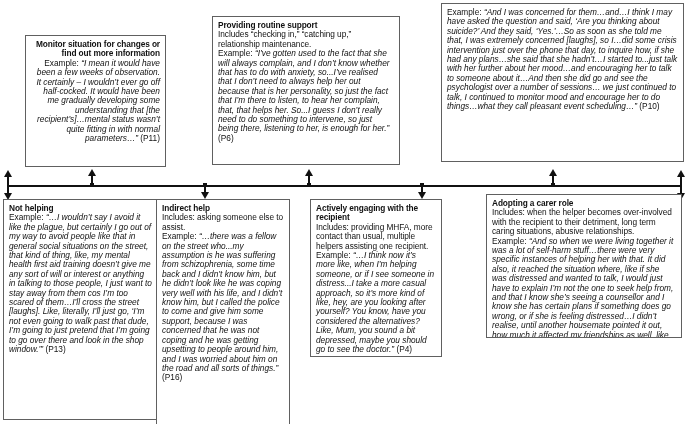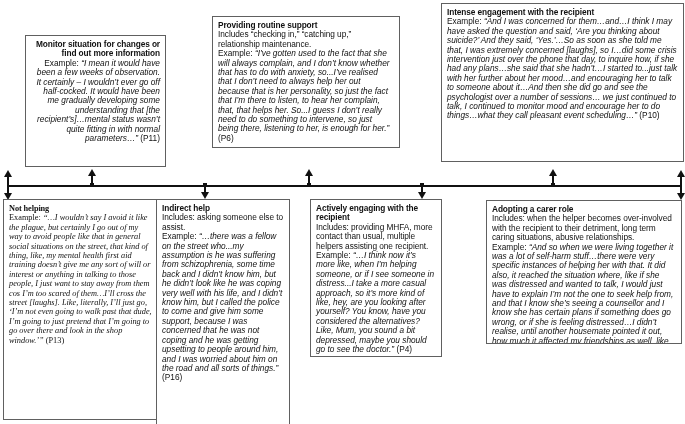--- a/index.html
+++ b/index.html
@@ -42,28 +42,27 @@
 </head>
 <body>
 
 <div class="canvas">
 
   <div class="box" style="left:25px;top:35px;width:141px;height:132px;text-align:right;">
     <div class="title">Monitor situation for changes or find out more information</div>
     <div class="body"><span class="label">Example: </span><span class="quote">“I mean it would have been a few weeks of observation. It certainly – I wouldn’t ever go off half-cocked. It would have been me gradually developing some understanding that [the recipient’s]…mental status wasn’t quite fitting in with normal parameters…”</span> <span class="cite">(P11)</span></div>
   </div>
 
-  <div class="box" style="left:212px;top:16px;width:188px;height:132px;">
+  <div class="box" style="left:212px;top:16px;width:188px;height:149px;">
     <div class="title">Providing routine support</div>
     <div class="includes">Includes “checking in,” “catching up,” relationship maintenance.</div>
     <div class="body"><span class="label">Example: </span><span class="quote">“I’ve gotten used to the fact that she will always complain, and I don’t know whether that has to do with anxiety, so...I’ve realised that I don’t need to always help her out because that is her personality, so just the fact that I’m there to listen, to hear her complain, that, that helps her. So...I guess I don’t really need to do something to intervene, so just being there, listening to her, is enough for her.”</span> <span class="cite">(P6)</span></div>
   </div>
 
   <div class="box" style="left:441px;top:3px;width:243px;height:159px;">
-    <div class="title">Intense engagement with the recipient</div>
     <div class="body"><span class="label">Example: </span><span class="quote">“And I was concerned for them…and…I think I may have asked the question and said, ‘Are you thinking about suicide?’ And they said, ‘Yes.’…So as soon as she told me that, I was extremely concerned [laughs], so I…did some crisis intervention just over the phone that day, to inquire how, if she had any plans…she said that she hadn’t…I started to...just talk with her further about her mood…and encouraging her to talk to someone about it…And then she did go and see the psychologist over a number of sessions… we just continued to talk, I continued to monitor mood and encourage her to do things…what they call pleasant event scheduling…”</span> <span class="cite">(P10)</span></div>
   </div>
 
   <div class="hline" style="left:8px;top:185px;width:674px;"></div>
 
   <div class="tri-up" style="left:4px;top:170px;"></div>
   <div class="vline" style="left:7px;top:176px;height:18px;"></div>
   <div class="tri-down" style="left:4px;top:193px;"></div>
 
   <div class="tri-up" style="left:677px;top:170px;"></div>
@@ -83,36 +82,36 @@
   <div class="dot" style="left:551px;top:183px;"></div>
 
   <div class="dot" style="left:203px;top:183px;"></div>
   <div class="vline" style="left:204px;top:187px;height:6px;"></div>
   <div class="tri-down" style="left:201px;top:192px;"></div>
 
   <div class="dot" style="left:420px;top:183px;"></div>
   <div class="vline" style="left:421px;top:187px;height:6px;"></div>
   <div class="tri-down" style="left:418px;top:192px;"></div>
 
-  <div class="box" style="left:3px;top:199px;width:155px;height:221px;font-family:Liberation Serif, serif;">
+  <div class="box" style="left:3px;top:199px;width:155px;height:221px;">
     <div class="title">Not helping</div>
     <div class="body"><span class="label">Example: </span><span class="quote">“…I wouldn’t say I avoid it like the plague, but certainly I go out of my way to avoid people like that in general social situations on the street, that kind of thing, like, my mental health first aid training doesn’t give me any sort of will or interest or anything in talking to those people, I just want to stay away from them cos I’m too scared of them…I’ll cross the street [laughs]. Like, literally, I’ll just go, ‘I’m not even going to walk past that dude, I’m going to just pretend that I’m going to go over there and look in the shop window.’”</span> <span class="cite">(P13)</span></div>
   </div>
 
   <div class="box" style="left:156px;top:199px;width:134px;height:276px;">
     <div class="title">Indirect help</div>
     <div class="includes">Includes: asking someone else to assist.</div>
     <div class="body"><span class="label">Example: </span><span class="quote">“…there was a fellow on the street who...my assumption is he was suffering from schizophrenia, some time back and I didn’t know him, but he didn’t look like he was coping very well with his life, and I didn’t know him, but I called the police to come and give him some support, because I was concerned that he was not coping and he was getting upsetting to people around him, and I was worried about him on the road and all sorts of things.”</span> <span class="cite">(P16)</span></div>
   </div>
 
   <div class="box" style="left:310px;top:199px;width:132px;height:158px;">
     <div class="title">Actively engaging with the recipient</div>
     <div class="includes">Includes: providing MHFA, more contact than usual, multiple helpers assisting one recipient.</div>
     <div class="body"><span class="label">Example: </span><span class="quote">“…I think now it’s more like, when I’m helping someone, or if I see someone in distress...I take a more casual approach, so it’s more kind of like, hey, are you looking after yourself? You know, have you considered the alternatives? Like, Mum, you sound a bit depressed, maybe you should go to see the doctor.”</span> <span class="cite">(P4)</span></div>
   </div>
 
-  <div class="box" style="left:486px;top:200px;width:196px;height:144px;">
+  <div class="box" style="left:486px;top:194px;width:196px;height:144px;">
     <div class="title">Adopting a carer role</div>
     <div class="includes">Includes: when the helper becomes over-involved with the recipient to their detriment, long term caring situations, abusive relationships.</div>
     <div class="body"><span class="label">Example: </span><span class="quote">“And so when we were living together it was a lot of self-harm stuff…there were very specific instances of helping her with that. It did also, it reached the situation where, like if she was distressed and wanted to talk, I would just have to explain I’m not the one to seek help from, and that I know she’s seeing a counsellor and I know she has certain plans if something does go wrong, or if she is feeling distressed…I didn’t realise, until another housemate pointed it out, how much it affected my friendships as well, like so much of it was just being a carer to her.”</span> <span class="cite">(P5)</span></div>
   </div>
 
 </div>
 
 </body></html>

